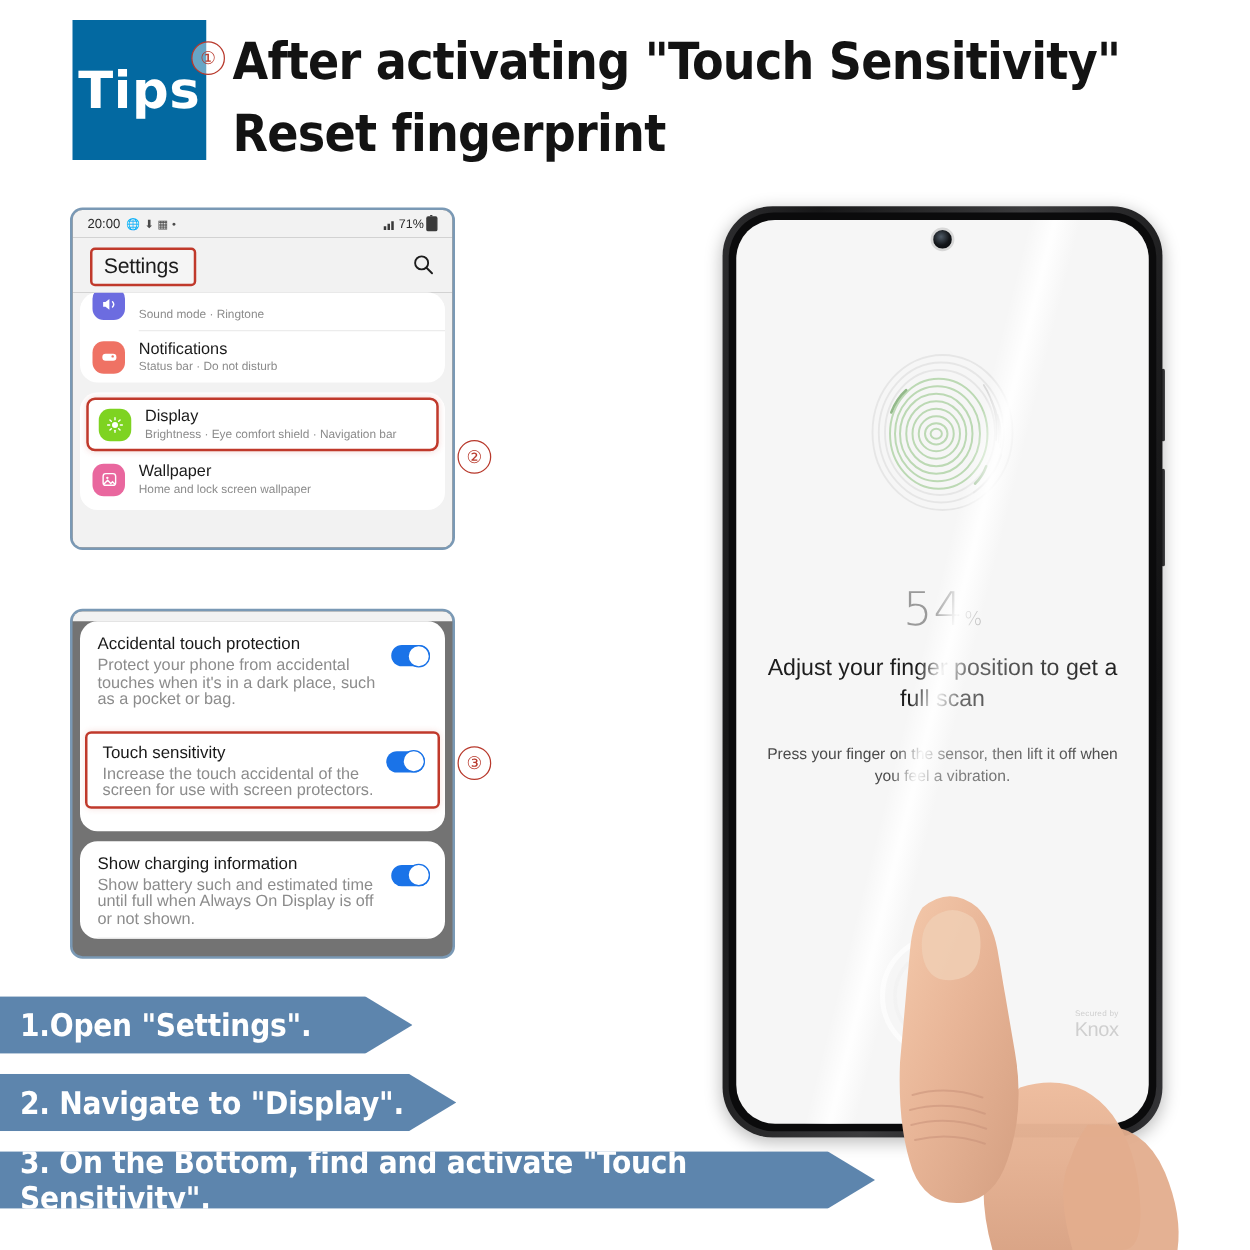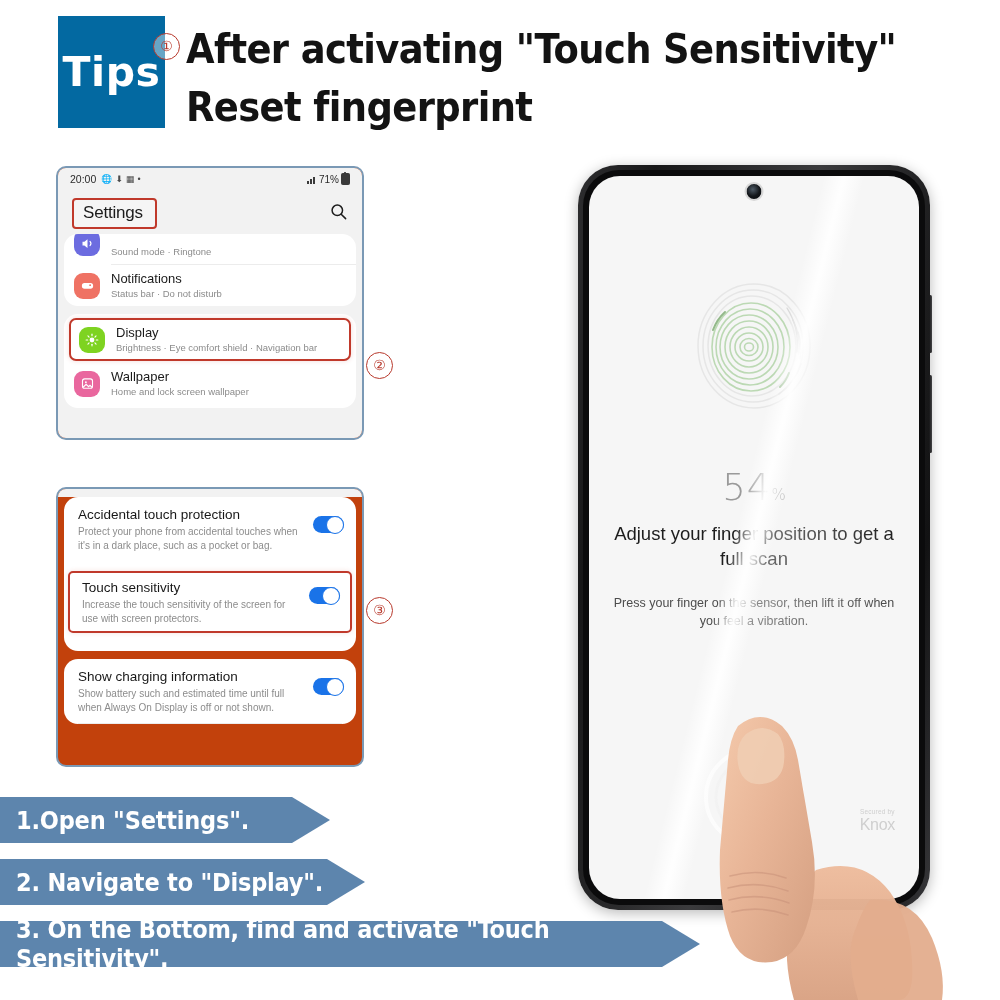--- a/index.html
+++ b/index.html
@@ -49,21 +49,21 @@
     font-family: "DejaVu Sans Condensed", "Liberation Sans Narrow", "Liberation Sans", sans-serif;
     letter-spacing: -0.6px;
   }
   #header-title .ln { display: block; white-space: nowrap; }
 
   
   .shot-panel {
     position: absolute;
     border: 2px solid #7a99b5;
     border-radius: 10px;
-    background: #c2410c;
+    background: #737373;
     overflow: hidden;
     box-sizing: border-box;
   }
   #shot-settings { left: 56px; top: 166px; width: 308px; height: 274px; }
   #shot-touch    { left: 56px; top: 487px; width: 308px; height: 280px; }
 
   
   #statusbar {
     position: absolute;
     left: 0; top: 0;
@@ -206,21 +206,21 @@
   
   .trow {
     display: flex;
     align-items: flex-start;
     padding: 9px 12px 9px 14px;
     position: relative;
     box-sizing: border-box;
   }
   .trow .ttxt { flex: 1 1 auto; padding-right: 8px; }
   .trow .tt1 { font-size: 13.5px; color: #181818; line-height: 18px; }
-  .trow .tt2 { font-size: 10px; color: #8c8c8c; line-height: 13.5px; margin-top: 1px; }
+  .trow .tt2 { font-size: 13px; color: #8c8c8c; line-height: 13.5px; margin-top: 1px; }
   .toggle {
     flex: 0 0 auto;
     width: 31px; height: 17px;
     border-radius: 9px;
     background: #1a73e8;
     position: relative;
     margin-top: 10px;
   }
   .toggle .knob {
     position: absolute;
@@ -503,21 +503,21 @@
       </div>
       <div class="toggle">
         <span class="knob"></span>
       </div>
     </div>
 
     <div id="row-touch-sens">
       <div class="trow" style="padding:6px 10px 6px 12px;">
         <div class="ttxt">
           <div class="tt1">Touch sensitivity</div>
-          <div class="tt2">Increase the touch sensitivity of the screen for use with screen protectors.</div>
+          <div class="tt2">Increase the touch accidental of the screen for use with screen protectors.</div>
         </div>
         <div class="toggle" style="margin-top:8px;">
           <span class="knob"></span>
         </div>
       </div>
     </div>
     <div style="height:8px;"></div>
   </div>
 
   <div class="gap"></div>

